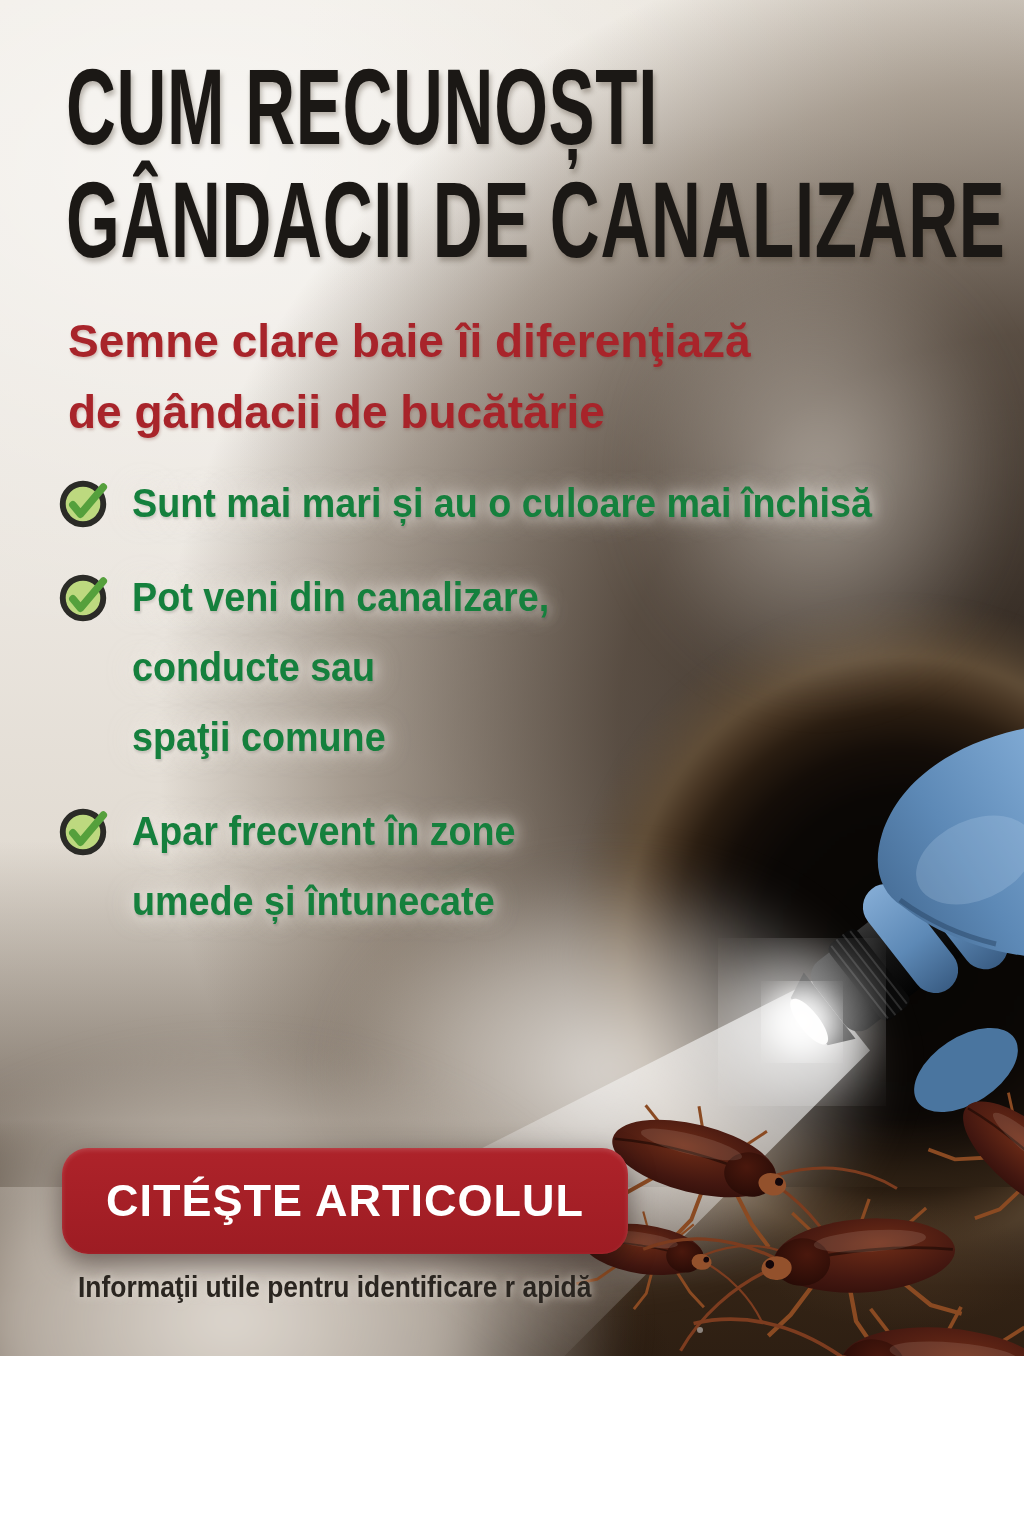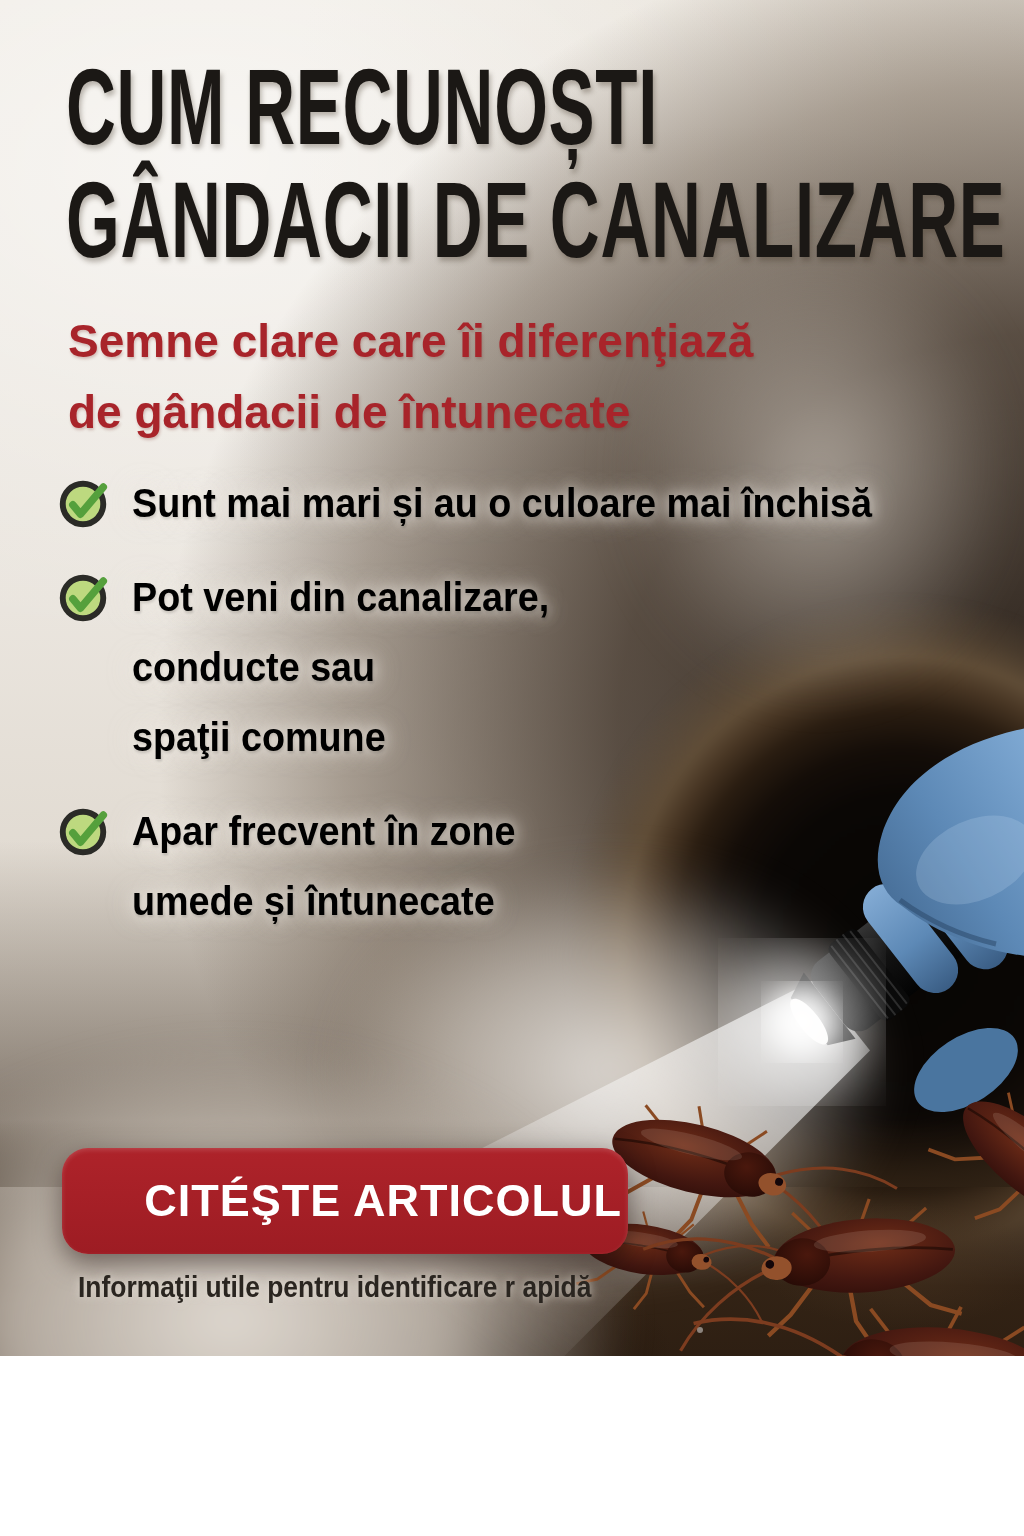--- a/index.html
+++ b/index.html
@@ -39,27 +39,27 @@
   .title{position:absolute;left:66px;top:50px;margin:0;color:#1b1815;font-weight:bold;
     font-size:108px;line-height:1.05;letter-spacing:1px;}
   .title span{display:block;white-space:nowrap;transform:scaleX(0.64);transform-origin:0 0;
     text-shadow:3px 4px 6px rgba(70,56,44,0.35);}
   .subtitle{position:absolute;left:68px;top:306px;color:#a8242a;font-size:46px;font-weight:bold;
     line-height:1.54;text-shadow:1px 2px 3px rgba(110,35,28,0.25);}
   .subtitle span{display:block;white-space:nowrap;}
   .checklist{position:absolute;left:56px;top:468px;margin:0;padding:0;list-style:none;}
   .checklist li{display:flex;gap:22px;margin-bottom:24px;}
   .check-icon{width:54px;height:54px;flex:0 0 54px;margin-top:9px;}
-  .itext{font-size:41px;font-weight:bold;color:#000000;line-height:70px;}
+  .itext{font-size:41px;font-weight:bold;color:#15803d;line-height:70px;}
   .itext span{display:block;white-space:nowrap;transform:scaleX(0.92);transform-origin:0 50%;
     text-shadow:0 0 14px rgba(238,233,226,0.95), 0 0 30px rgba(238,233,226,0.7), 1px 2px 3px rgba(20,14,8,0.25);}
   .cta{position:absolute;left:62px;top:1148px;width:566px;height:106px;border:none;border-radius:26px;
     background:linear-gradient(180deg,#ae232a 0%,#9d1c23 100%);color:#ffffff;
     font-family:"Liberation Sans",sans-serif;font-size:45px;font-weight:bold;letter-spacing:1px;
-    display:flex;align-items:center;justify-content:flex-end;cursor:pointer;
+    display:flex;align-items:center;justify-content:center;cursor:pointer;
     box-shadow:0 10px 26px rgba(28,12,8,0.5), inset 0 2px 5px rgba(255,255,255,0.16);}
   .caption{position:absolute;left:78px;top:1270px;font-size:30px;font-weight:bold;color:#2a2520;
     white-space:nowrap;transform:scaleX(0.88);transform-origin:0 0;
     text-shadow:0 0 10px rgba(230,224,215,0.85);}
 </style>
 </head>
 <body>
 
 <div class="canvas">
 
@@ -166,22 +166,22 @@
   </svg>
 
   <div class="content">
 
     <h1 class="title">
       <span>CUM RECUNOȘTI</span>
       <span>GÂNDACII DE CANALIZARE</span>
     </h1>
 
     <div class="subtitle">
-      <span>Semne clare care îi diferenţiază</span>
-      <span>de gândacii de întunecate</span>
+      <span>Semne clare baie îi diferenţiază</span>
+      <span>de gândacii de bucătărie</span>
     </div>
 
     <ul class="checklist">
       <li>
         <svg class="check-icon" viewBox="-32 -32 64 64">
           <circle r="24" fill="#bdd97f" stroke="#2b2b27" stroke-width="7"></circle>
           <path d="M-12,1 L-3,12 L24,-20" fill="none" stroke="#55a03c" stroke-width="9" stroke-linecap="round" stroke-linejoin="round"></path>
         </svg>
         <div class="itext">
           <span>Sunt mai mari și au o culoare mai închisă</span>

